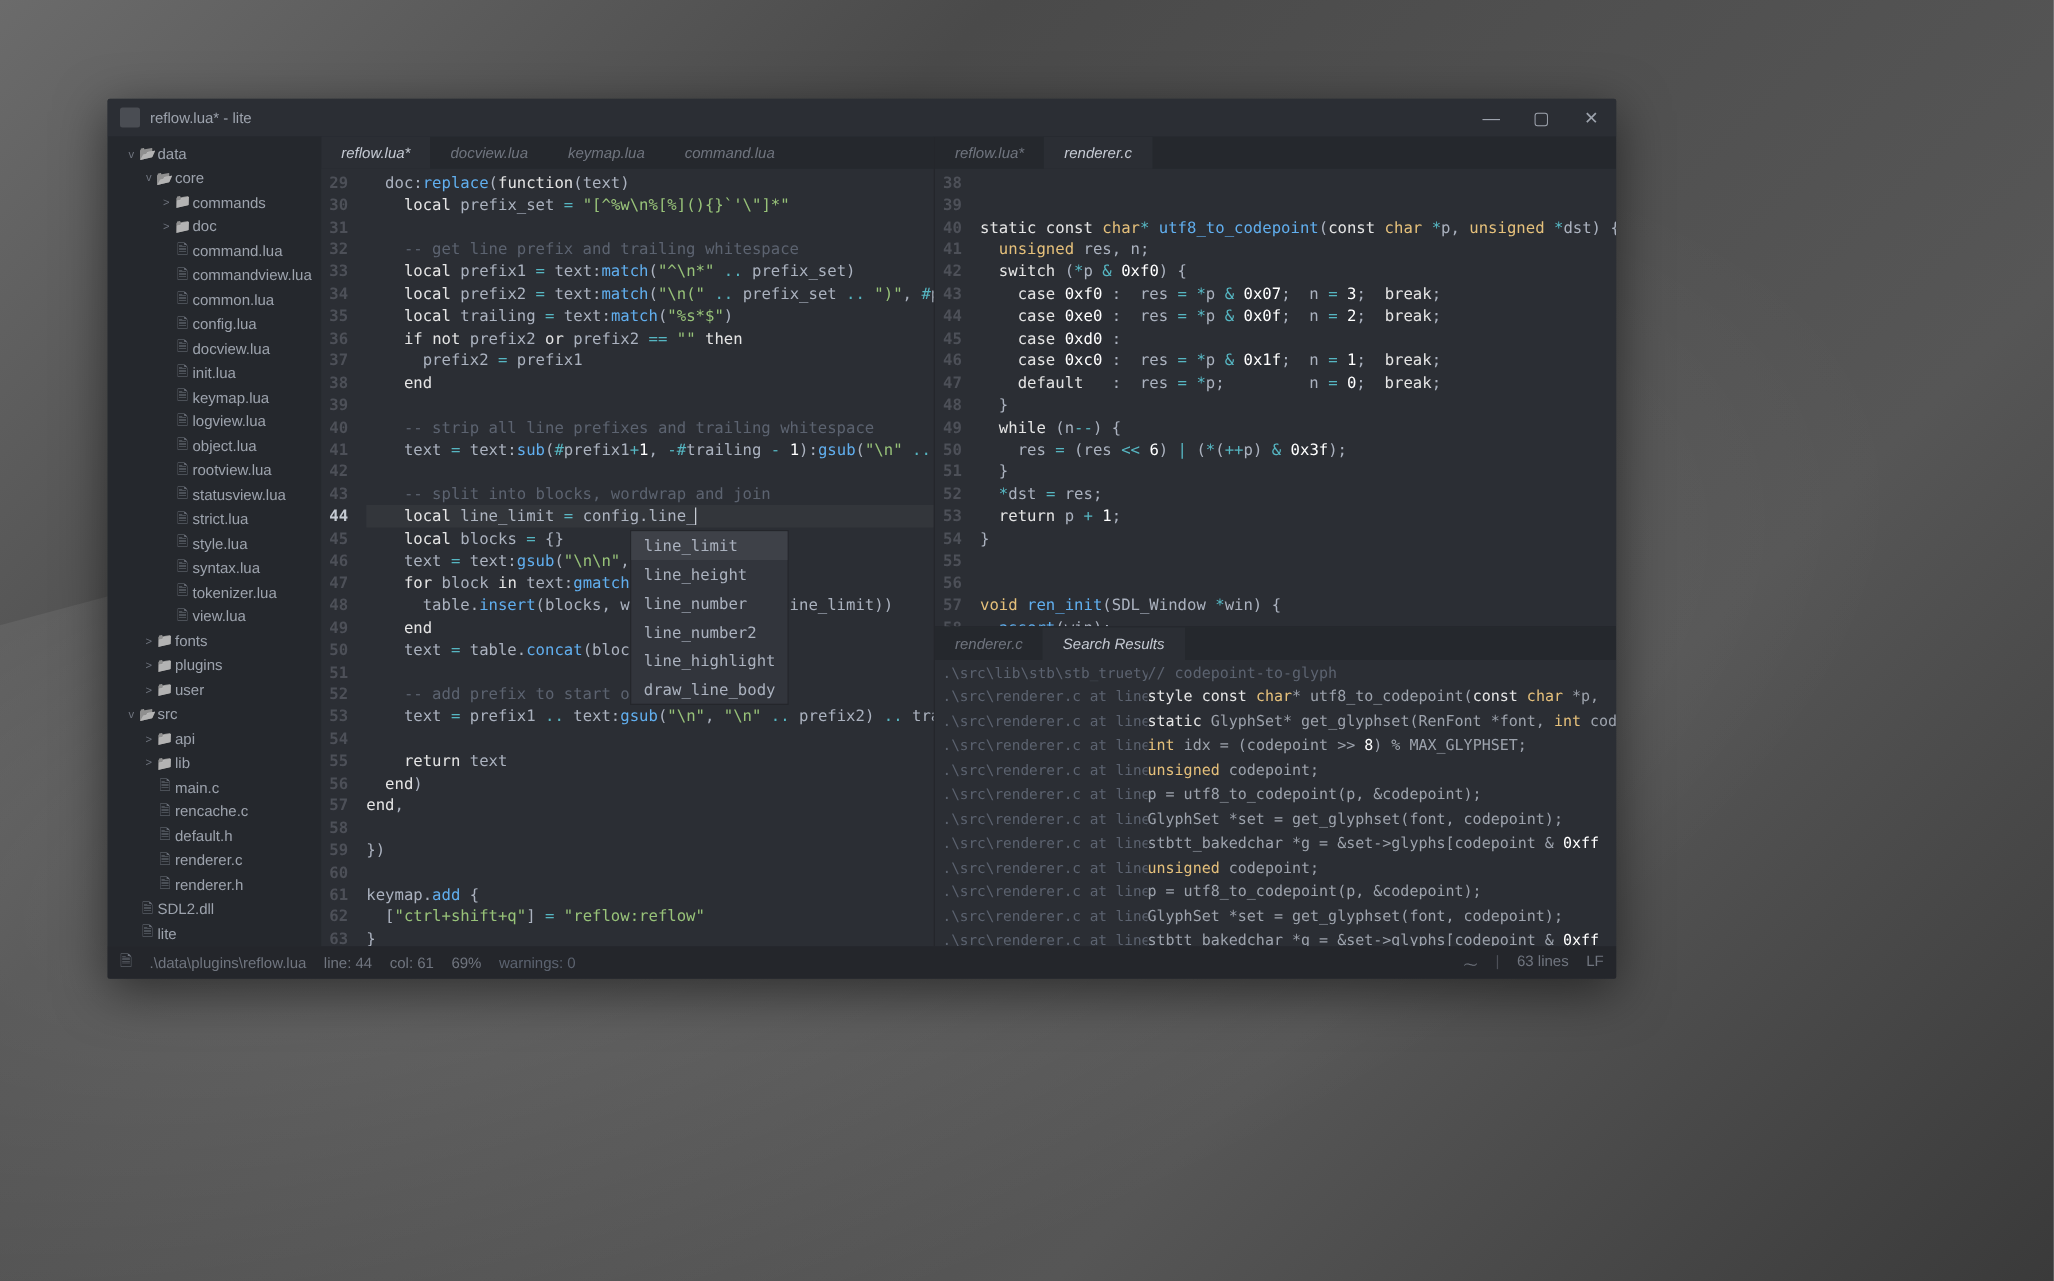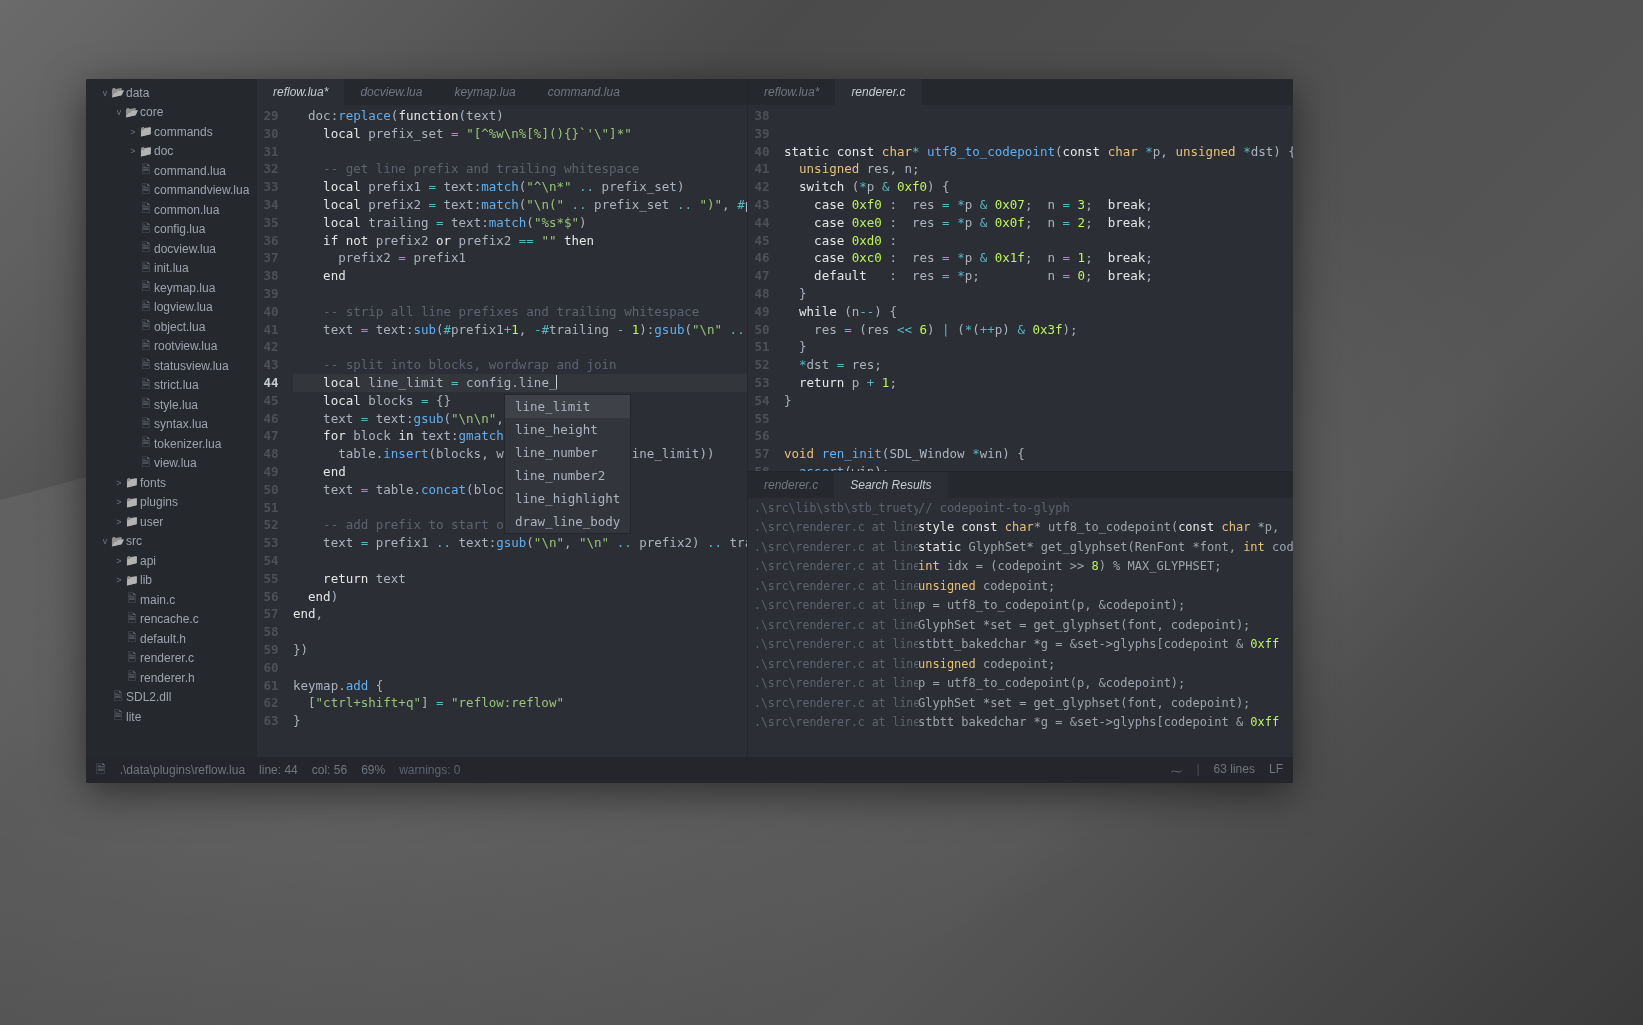--- a/index.html
+++ b/index.html
@@ -67,21 +67,21 @@
   .tabs { height: 26px; display: flex; background: #25282d; font-size: 12px; color: #70757f; font-style: italic;}
   .tab { padding: 0 16px; display: flex; align-items: center; height: 100%;}
   .tab.active { background: #2b2e34; color: #c5cad3;}
   .code-area { flex: 1; display: flex; overflow: hidden; position: relative;}
   .gutter { width: 36px; text-align: center; padding-right: 8px; color: #4d5058; font-size: 12.5px; font-family: "Consolas","Menlo",monospace; line-height: 17.8px; padding-top: 2px; font-weight: bold;}
   .code { flex: 1; font-family: "Consolas","Menlo",monospace; font-size: 12.5px; line-height: 17.8px; white-space: pre; color: #abb2bf; overflow: hidden; padding-top: 2px;}
   .hl-line { position: absolute; left: 36px; right: 0; height: 17.8px; background: rgba(255,255,255,0.04);}
   .kw { color: #e5e5e5;}
   .fn { color: #61afef;}
   .str { color: #98c379;}
-  .num { color: #bef264;}
+  .num { color: #ffffff;}
   .op { color: #56b6c2;}
   .cm { color: #5c6370;}
   .ty { color: #e5c07b;}
   .autocomplete {
     position: absolute;
     background: #32353c;
     border: 1px solid #24262b;
     font-family: "Consolas","Menlo",monospace;
     font-size: 12.5px;
     color: #abb2bf;
@@ -106,20 +106,29 @@
   .statusbar > span { margin-right: 14px;}
   .statusbar .right { margin-left: auto; display:flex; gap: 14px;}
   .gutter-num { display:block;}
   .gutter-num.active { color: #c5cad3;}
 </style>
 </head>
 <body>
 
 <div class="window">
 
+  <div class="titlebar">
+    <div class="titlebar-icon"></div>
+    <span>reflow.lua* - lite</span>
+    <div class="win-controls">
+      <div class="win-btn">—</div>
+      <div class="win-btn">▢</div>
+      <div class="win-btn">✕</div>
+    </div>
+  </div>
 
   <div class="main">
     <div class="sidebar" id="sidebar">
         <div class="tree-item indent-1">
           <span class="chev">v</span>
           <span class="ficon folder-open"></span>
           <span>data</span>
         </div>
         <div class="tree-item indent-2">
           <span class="chev">v</span>
@@ -486,21 +495,21 @@
             </div>
         </div>
       </div>
     </div>
   </div>
 
   <div class="statusbar">
     <span>🗎</span>
     <span>.\data\plugins\reflow.lua</span>
     <span>line: 44</span>
-    <span>col: 56</span>
+    <span>col: 61</span>
     <span>69%</span>
     <span style="color:#5c6370">warnings: 0</span>
     <div class="right">
       <span>⁓</span>
       <span style="color:#4d5058">|</span>
       <span>63 lines</span>
       <span>LF</span>
     </div>
   </div>
 

